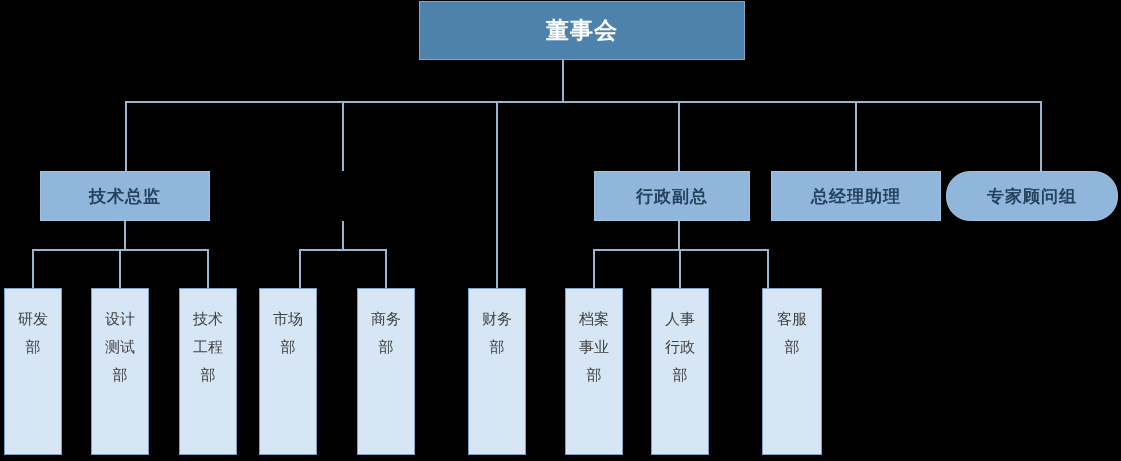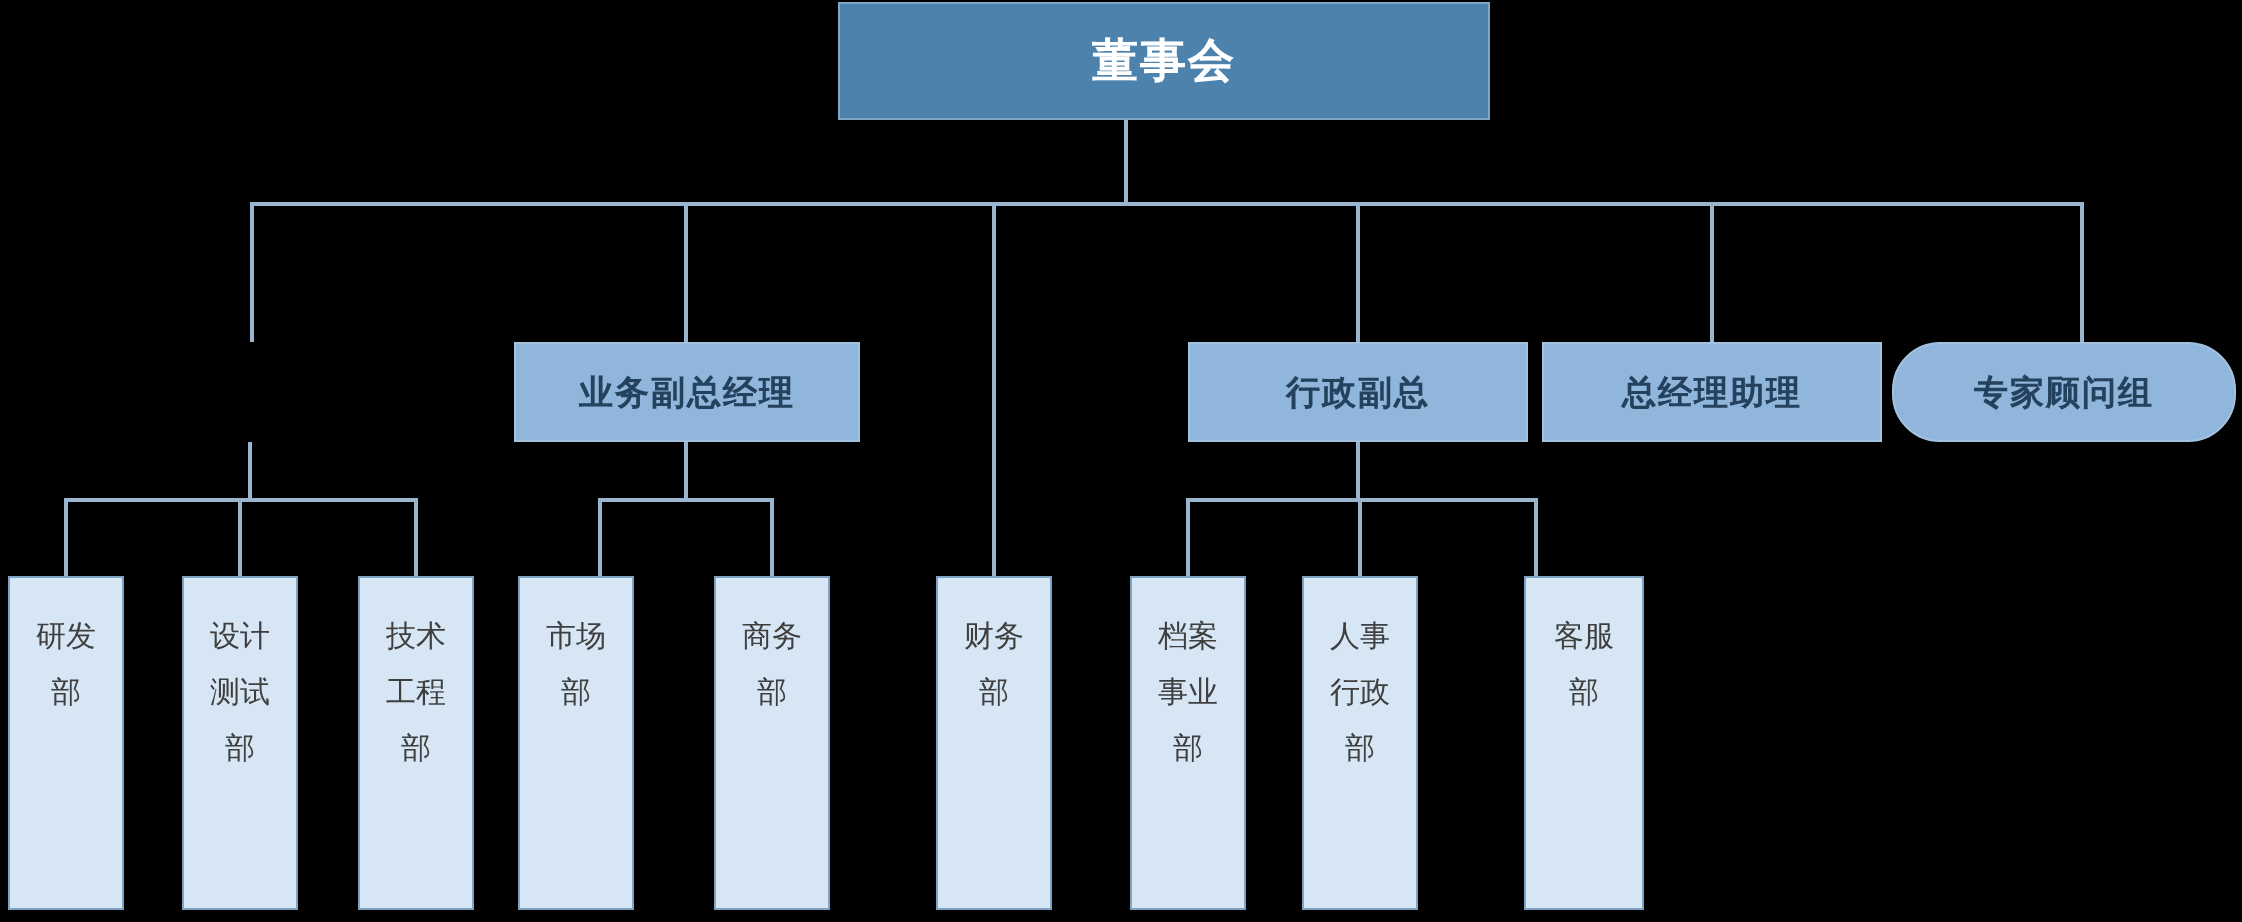--- a/index.html
+++ b/index.html
@@ -45,21 +45,21 @@
     top: 171px; height: 50px;
     background: var(--level2-fill);
     border: 1px solid var(--level2-border);
     color: var(--level2-text);
     font-size: 17px;
     font-weight: bold;
     letter-spacing: 1px;
   }
   #n-tech   { left: 40px;  width: 170px; }
   #n-biz    { left: 257px; width: 173px; }
-  #n-admin  { left: 594px; width: 170px; }
+  #n-admin  { left: 594px; width: 156px; }
   #n-assist { left: 771px; width: 170px; }
   #n-expert { left: 946px; width: 172px; border-radius: 24px; }
   .l3-node {
     top: 288px; height: 167px; width: 58px;
     background: var(--level3-fill);
     border: 1px solid var(--level3-border);
     color: var(--level3-text);
     font-size: 15px;
     align-items: flex-start;
     padding: 16px 12px;
@@ -132,22 +132,22 @@
   <div class="line v" id="c-admin-stem"></div>
   <div class="line h" id="c-admin-rail"></div>
   <div class="line v" id="c-admin-d1"></div>
   <div class="line v" id="c-admin-d2"></div>
   <div class="line v" id="c-admin-d3"></div>
 
   <div class="node root-node">
     <span>董事会</span>
   </div>
 
-  <div class="node l2-node" id="n-biz">
-    <span>业务副总经理</span>
+  <div class="node l2-node" id="n-tech">
+    <span>技术总监</span>
   </div>
   <div class="node l2-node" id="n-admin">
     <span>行政副总</span>
   </div>
   <div class="node l2-node" id="n-assist">
     <span>总经理助理</span>
   </div>
   <div class="node l2-node" id="n-expert">
     <span>专家顾问组</span>
   </div>

